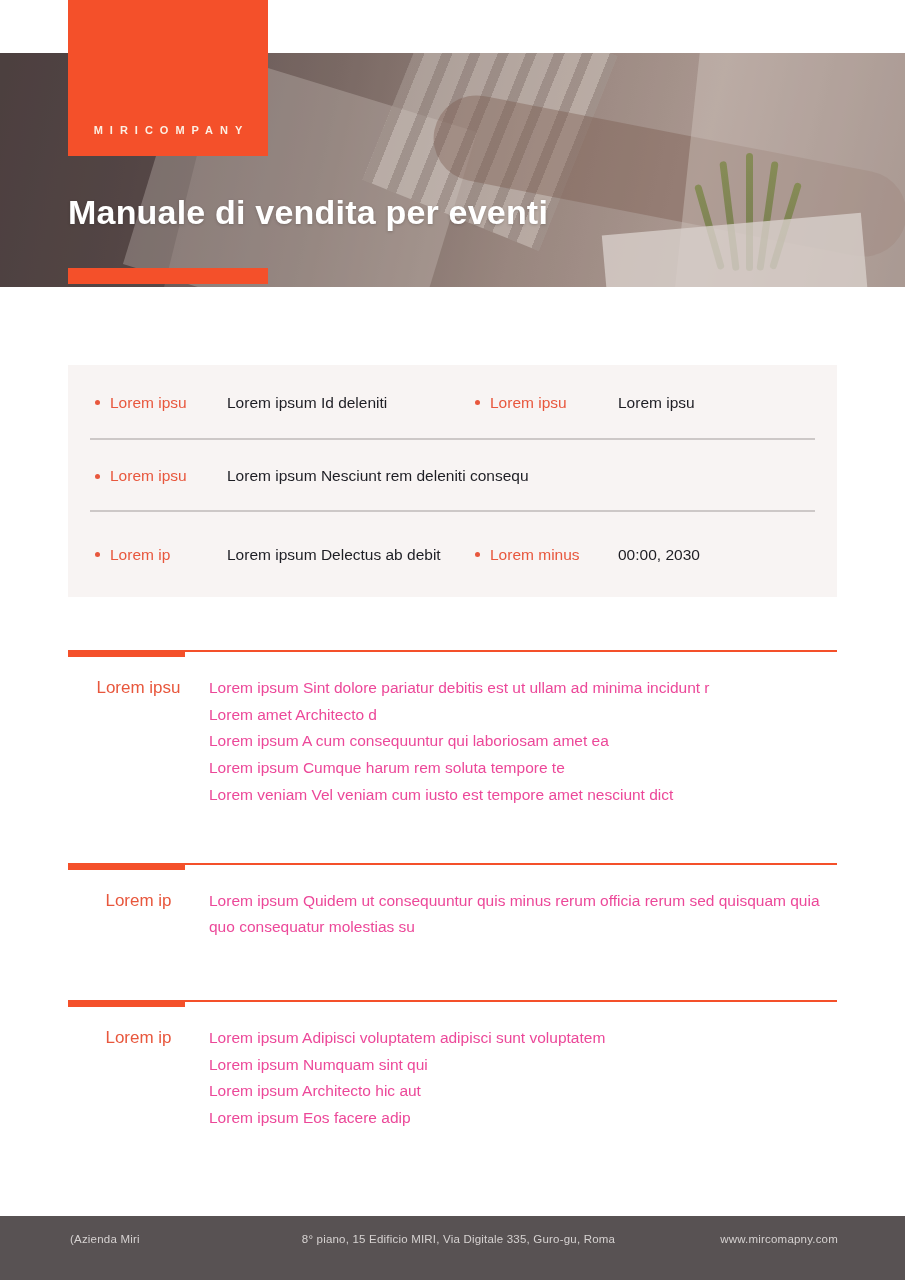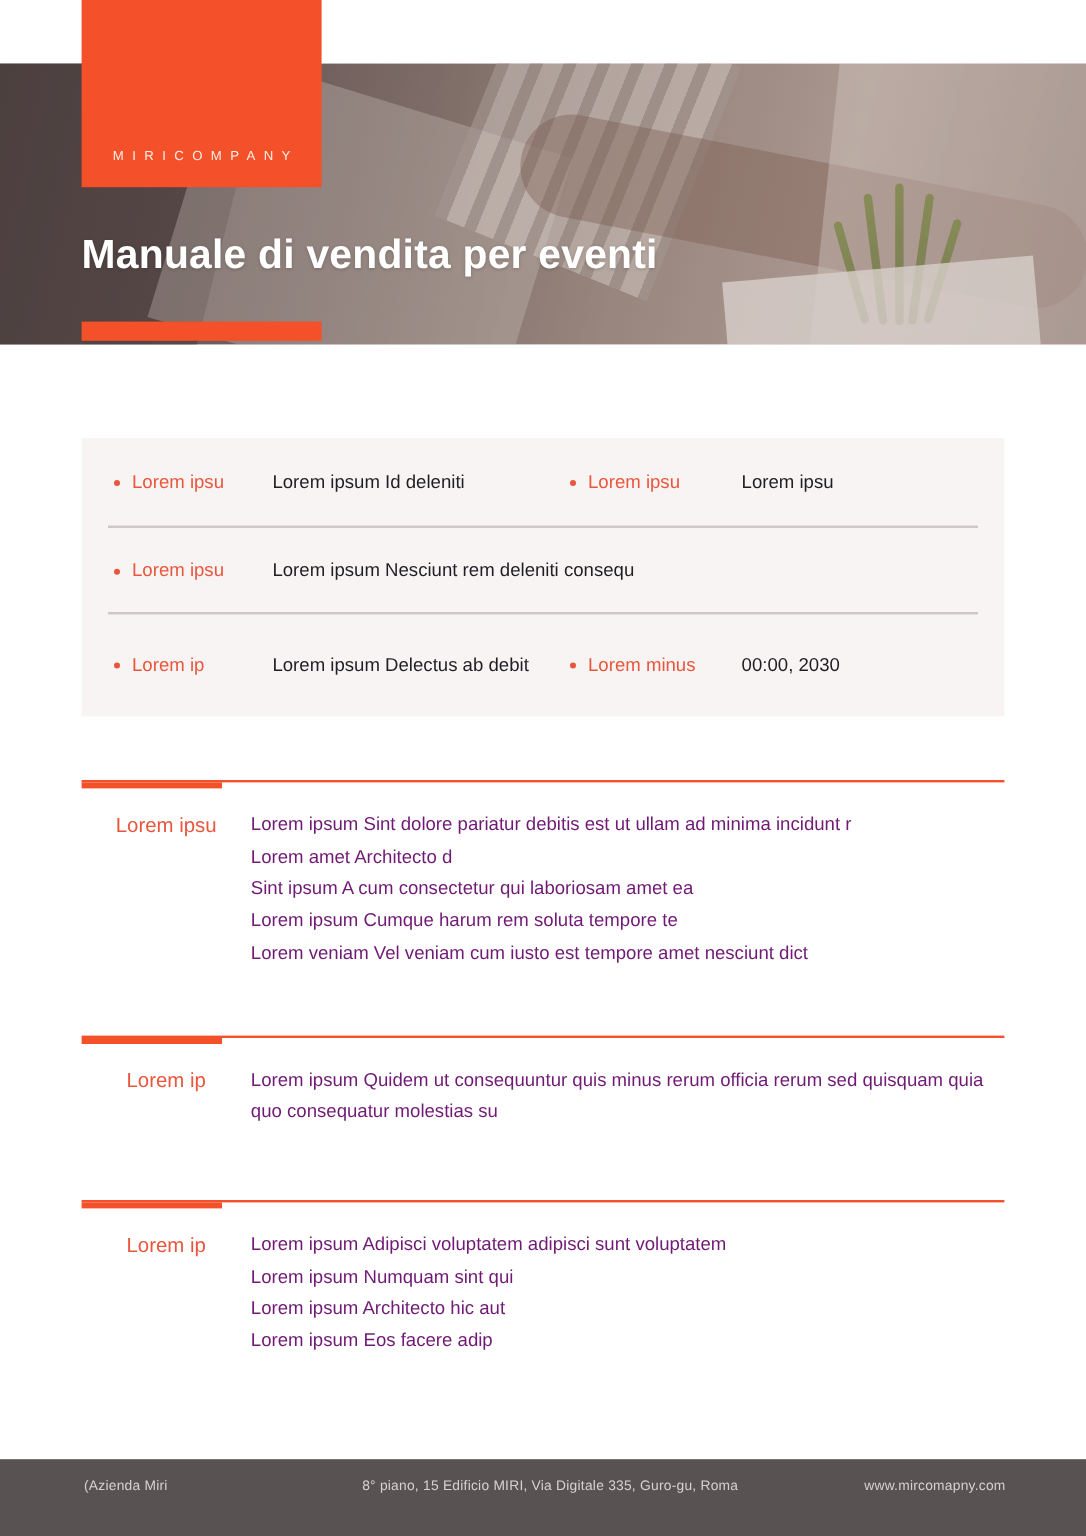--- a/index.html
+++ b/index.html
@@ -32,21 +32,21 @@
   .plant i:nth-child(3){left:46px;height:118px;}
   .plant i:nth-child(4){left:64px;transform:rotate(8deg);}
   .plant i:nth-child(5){left:82px;transform:rotate(17deg);height:90px;}
 
   .logo-block{
     position:absolute;left:68px;top:0;width:200px;height:156px;
     background:#f4502a;display:flex;align-items:flex-end;justify-content:center;
     padding-bottom:20px;box-sizing:border-box;z-index:3;
   }
   .logo-block span{
-    color:#fcefe3;font-size:11px;font-weight:normal;letter-spacing:7px;
+    color:#fcefe3;font-size:11px;font-weight:bold;letter-spacing:7px;
     padding-left:7px; 
     white-space:nowrap;
   }
   .hero-title{
     position:absolute;left:68px;top:193px;margin:0;z-index:3;
     color:#ffffff;font-size:34px;font-weight:bold;letter-spacing:.2px;
     text-shadow:0 1px 3px rgba(40,30,28,.25);
   }
   .title-accent{position:absolute;left:68px;top:268px;width:200px;height:16px;background:#f4502a;z-index:3;}
 
@@ -75,21 +75,21 @@
   
   .sections{position:absolute;left:68px;top:650px;width:769px;}
   .content-section{margin-bottom:54px;}
   .content-section:nth-child(2){margin-bottom:59px;}
   .section-rule{position:relative;border-top:2px solid #f4502a;height:6px;}
   .section-rule .accent{position:absolute;left:0;top:0;width:117px;height:5px;background:#f4502a;}
   .section-grid{display:grid;grid-template-columns:141px 1fr;margin-top:17px;}
   .section-label{
     color:#e8573d;font-size:17px;line-height:26.7px;text-align:center;
   }
-  .section-lines{font-size:15.5px;line-height:26.7px;color:#701a75;}
+  .section-lines{font-size:15.5px;line-height:26.7px;color:#ec4899;}
 
   
   .footer{
     position:absolute;left:0;bottom:0;width:905px;height:64px;background:#585253;
     display:flex;align-items:center;justify-content:space-between;
     box-sizing:border-box;padding:0 67px 18px 70px;
     color:#d6d2d1;font-size:11.5px;letter-spacing:.2px;
   }
   .footer .center{position:absolute;left:0;right:0;text-align:center;margin-left:12px;}
   .footer .left,.footer .right{position:relative;z-index:1;}
@@ -160,21 +160,21 @@
   <div class="sections" id="sections">
       <section class="content-section">
     <div class="section-rule">
       <div class="accent"></div>
     </div>
     <div class="section-grid">
       <div class="section-label">Lorem ipsu</div>
       <div class="section-lines">
             <div>Lorem ipsum Sint dolore pariatur debitis est ut ullam ad minima incidunt r</div>
             <div>Lorem amet Architecto d</div>
-            <div>Sint ipsum A cum consectetur qui laboriosam amet ea</div>
+            <div>Lorem ipsum A cum consequuntur qui laboriosam amet ea</div>
             <div>Lorem ipsum Cumque harum rem soluta tempore te</div>
             <div>Lorem veniam Vel veniam cum iusto est tempore amet nesciunt dict</div>
           </div>
     </div>
   </section>
       <section class="content-section">
     <div class="section-rule">
       <div class="accent"></div>
     </div>
     <div class="section-grid">

